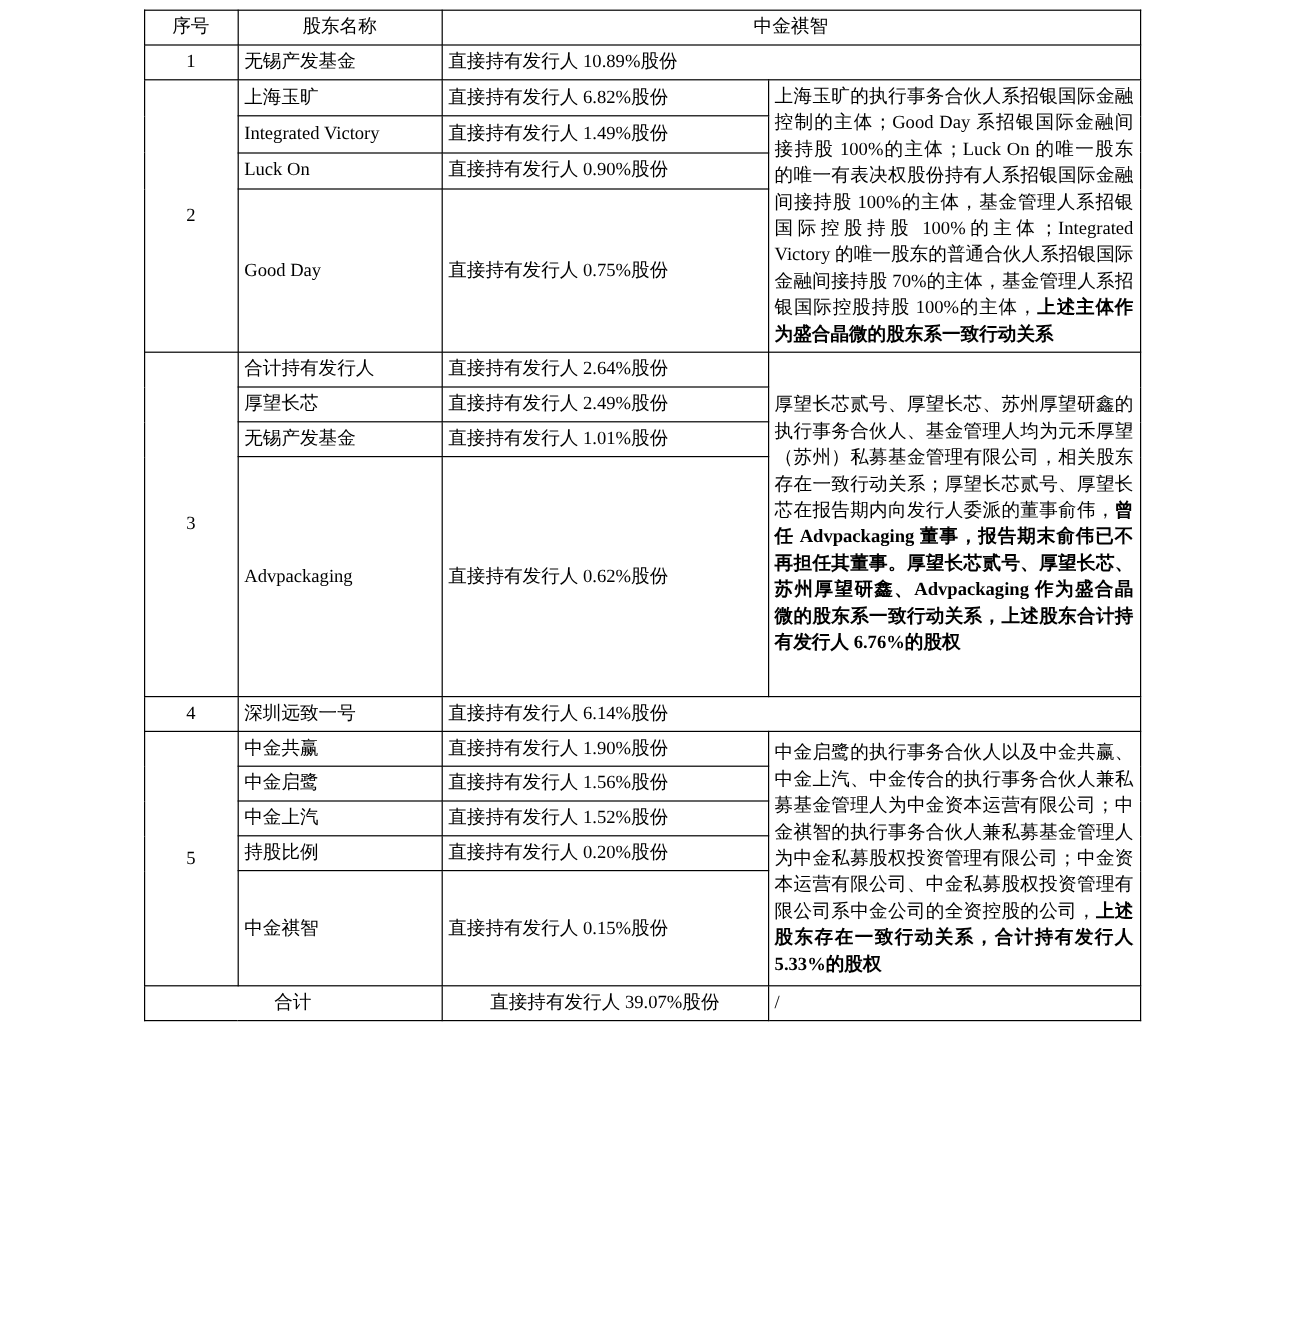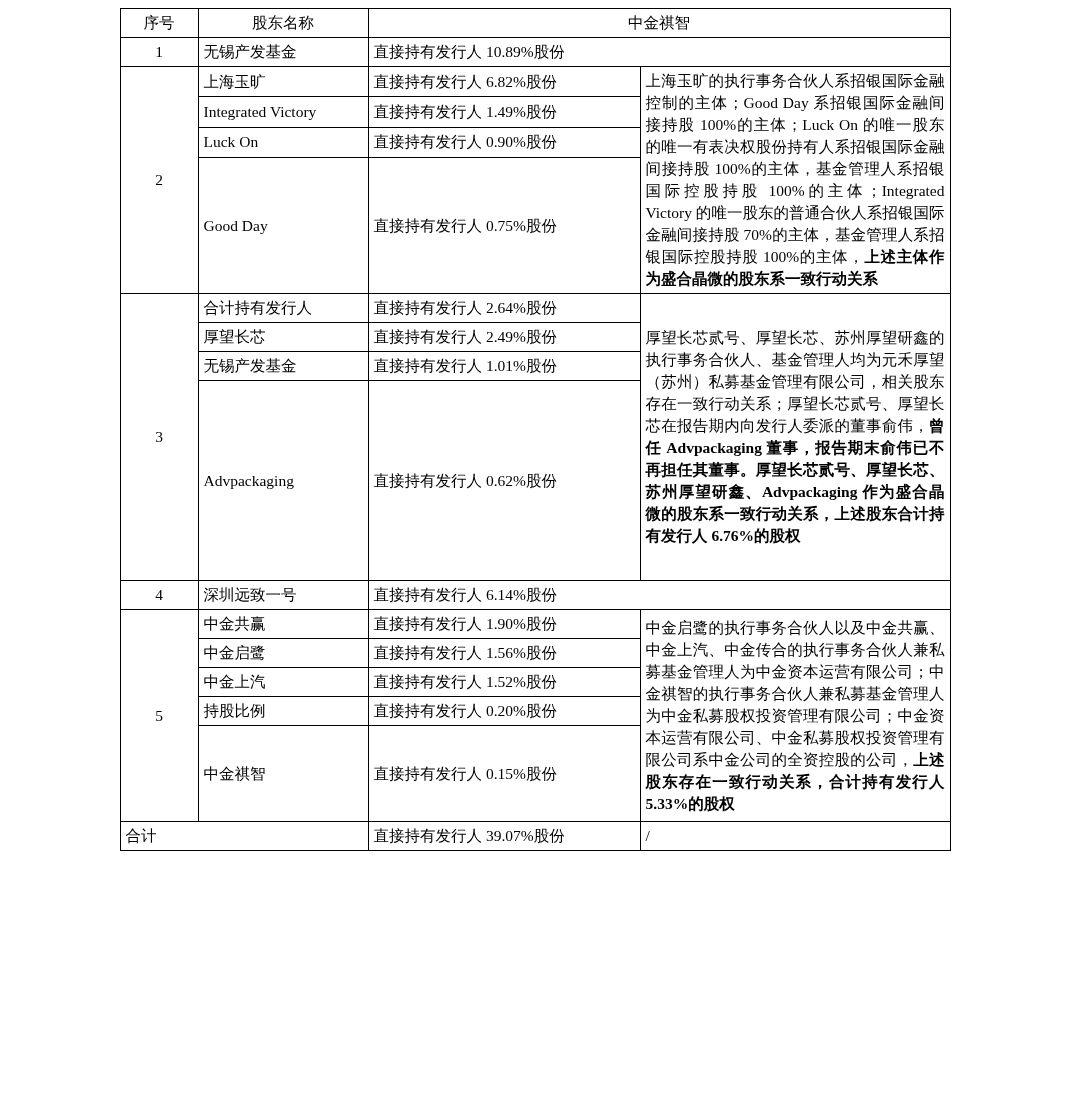--- a/index.html
+++ b/index.html
@@ -54,22 +54,22 @@
     text-align-last: left;
     vertical-align: top;
     font-size: 15px;
     line-height: 1.44;
     padding: 4px 5px 4px 6px;
     letter-spacing: 0px;
     margin-top: 24px;
   }
   .note-cell .bold-tail { font-weight: bold; }
   .total-row td { font-weight: bold; }
-  .total-label { }
-  .total-ratio { }
+  .total-label { text-align: center; }
+  .total-ratio { text-align: center; }
   .slash { text-align: left; font-weight: normal; }
   .adv-name { font-weight: bold; }
   .adv-ratio { font-weight: bold; }
 </style>
 </head>
 <body>
 
 <div class="page">
   <table class="shareholder-table">
     <colgroup>

